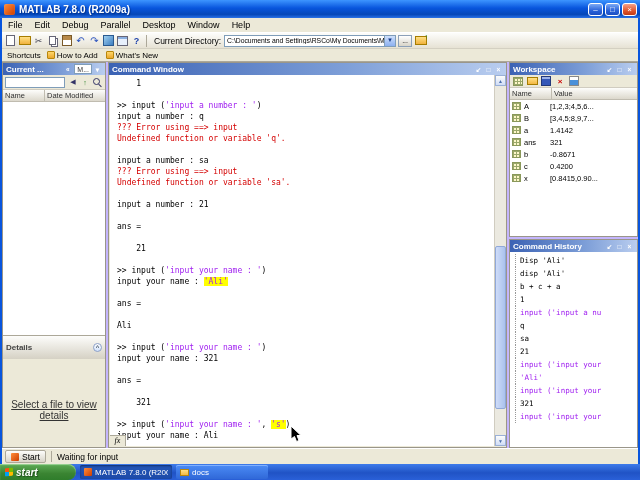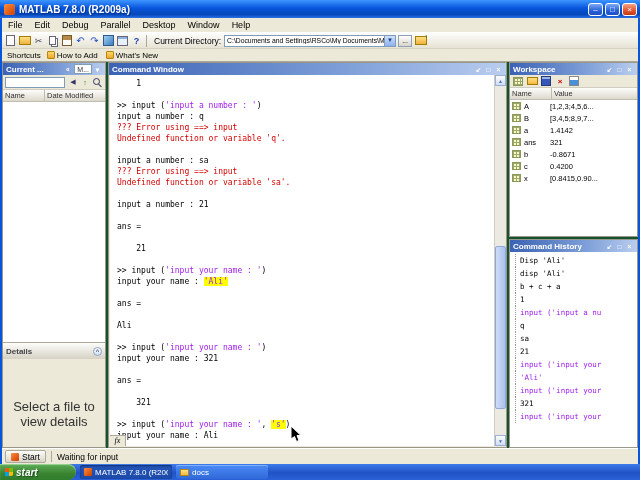--- a/index.html
+++ b/index.html
@@ -46,21 +46,21 @@
   .folder-up-icon { position:relative; width:14px; height:13px; margin-left:2px; }
   .folder-up-icon::before { content:""; position:absolute; left:1px; bottom:2px; width:10px; height:7px; background:linear-gradient(#ffe084,#f0b23e); border:1px solid #a67c00; }
   .folder-up-icon::after { content:"↑"; position:absolute; right:0; top:-1px; font-size:7px; color:#1c7a1c; font-weight:bold; }
 
   .shortcutbar { position:absolute; top:49px; left:2px; right:2px; height:13px; background:#ece9d8;
     border-bottom:1px solid #aca899; display:flex; align-items:center; gap:6px; padding:0 5px; font-size:8px; }
   .sc-item { display:inline-flex; align-items:center; gap:2px; }
   .sc-icon { width:8px; height:8px; background:linear-gradient(#ffd86b,#eaa72d); border:1px solid #b8860b; border-radius:1px; }
 
   
-  .main { position:absolute; top:62px; left:2px; right:2px; bottom:32px; background:#14532d; }
+  .main { position:absolute; top:62px; left:2px; right:2px; bottom:32px; background:#c4b5fd; }
   .panel { position:absolute; background:#ece9d8; border:1px solid #9a968a; display:flex; flex-direction:column; }
   .left-panel  { left:0; top:0; bottom:0; width:104px; }
   .center-panel{ left:106px; top:0; bottom:0; right:131px; display:block; }
   .right-top   { right:0; top:0; width:129px; height:175px; }
   .right-bottom{ right:0; top:177px; width:129px; bottom:0; }
 
   .ptitle { height:12px; flex:none; background:linear-gradient(90deg,#3b62b4,#7e9fd8 60%,#b9cdef);
     display:flex; align-items:center; color:#fff; font-size:8px; font-weight:bold; padding:0 3px; }
   .pt-text { flex:1; white-space:nowrap; overflow:hidden; }
   .pbtn { width:9px; height:9px; font-size:6.5px; line-height:9px; text-align:center; color:#fff; margin-left:1px; }
@@ -72,24 +72,24 @@
     background:#ece9d8; border-bottom:1px solid #d0ccc0; }
   .lp-combo { flex:1; height:11px; background:#fff; border:1px solid #7f9db9; }
   .lpicon { width:12px; height:12px; display:inline-flex; align-items:center; justify-content:center; font-size:7px; color:#336; position:relative; }
   .up-folder-icon { color:#1c7a1c; font-weight:bold; }
   .search-icon::before { content:""; width:5px; height:5px; border:1px solid #336; border-radius:50%; position:absolute; top:2px; left:2px; }
   .search-icon::after { content:""; width:4px; height:1px; background:#336; position:absolute; bottom:2px; right:1px; transform:rotate(45deg); }
   .lp-headers { height:12px; flex:none; display:flex; background:linear-gradient(#fdfdfb,#dcd8cc); border-bottom:1px solid #c0bcb0; font-size:7.5px; color:#333; }
   .lp-col1 { width:42px; padding:1px 2px; border-right:1px solid #c0bcb0; white-space:nowrap; }
   .lp-col2 { flex:1; padding:1px 2px; white-space:nowrap; overflow:hidden; }
   .lp-list { flex:1; background:#fff; }
-  .det-header { height:17px; flex:none; background:linear-gradient(#fdfdfb,#d5d1c4); border-top:1px solid #aca899;
+  .det-header { height:24px; flex:none; background:linear-gradient(#fdfdfb,#d5d1c4); border-top:1px solid #aca899;
     display:flex; align-items:center; font-size:8px; font-weight:bold; color:#444; padding:0 3px; }
   .det-toggle { margin-left:auto; width:9px; height:9px; border:1px solid #8ca0c8; border-radius:50%; font-size:6px; line-height:7px; text-align:center; color:#456; background:linear-gradient(#fff,#cfe0fb); }
-  .det-body { height:88px; flex:none; background:#ece9d8; font-size:13px; color:#333; text-align:center; padding:40px 4px 0; }
+  .det-body { height:88px; flex:none; background:#ece9d8; font-size:10px; color:#333; text-align:center; padding:40px 4px 0;text-decoration:underline; }
 
   
   .cw-content { position:absolute; top:12px; left:1px; right:12px; bottom:1px; background:#fff; overflow:hidden;
     padding:3px 0 0 7px; font-family:"DejaVu Sans Mono","Liberation Mono",monospace; font-size:8px; line-height:11px; }
   .cmd-line { white-space:pre; height:11px; }
   .seg-k { color:#000; }
   .seg-s { color:#a020f0; }
   .seg-e { color:#d40000; }
   .seg-hl { color:#a020f0; background:#ffff00; }
   .fx-tab { position:absolute; left:1px; bottom:1px; width:16px; height:11px; background:#ece9d8;

